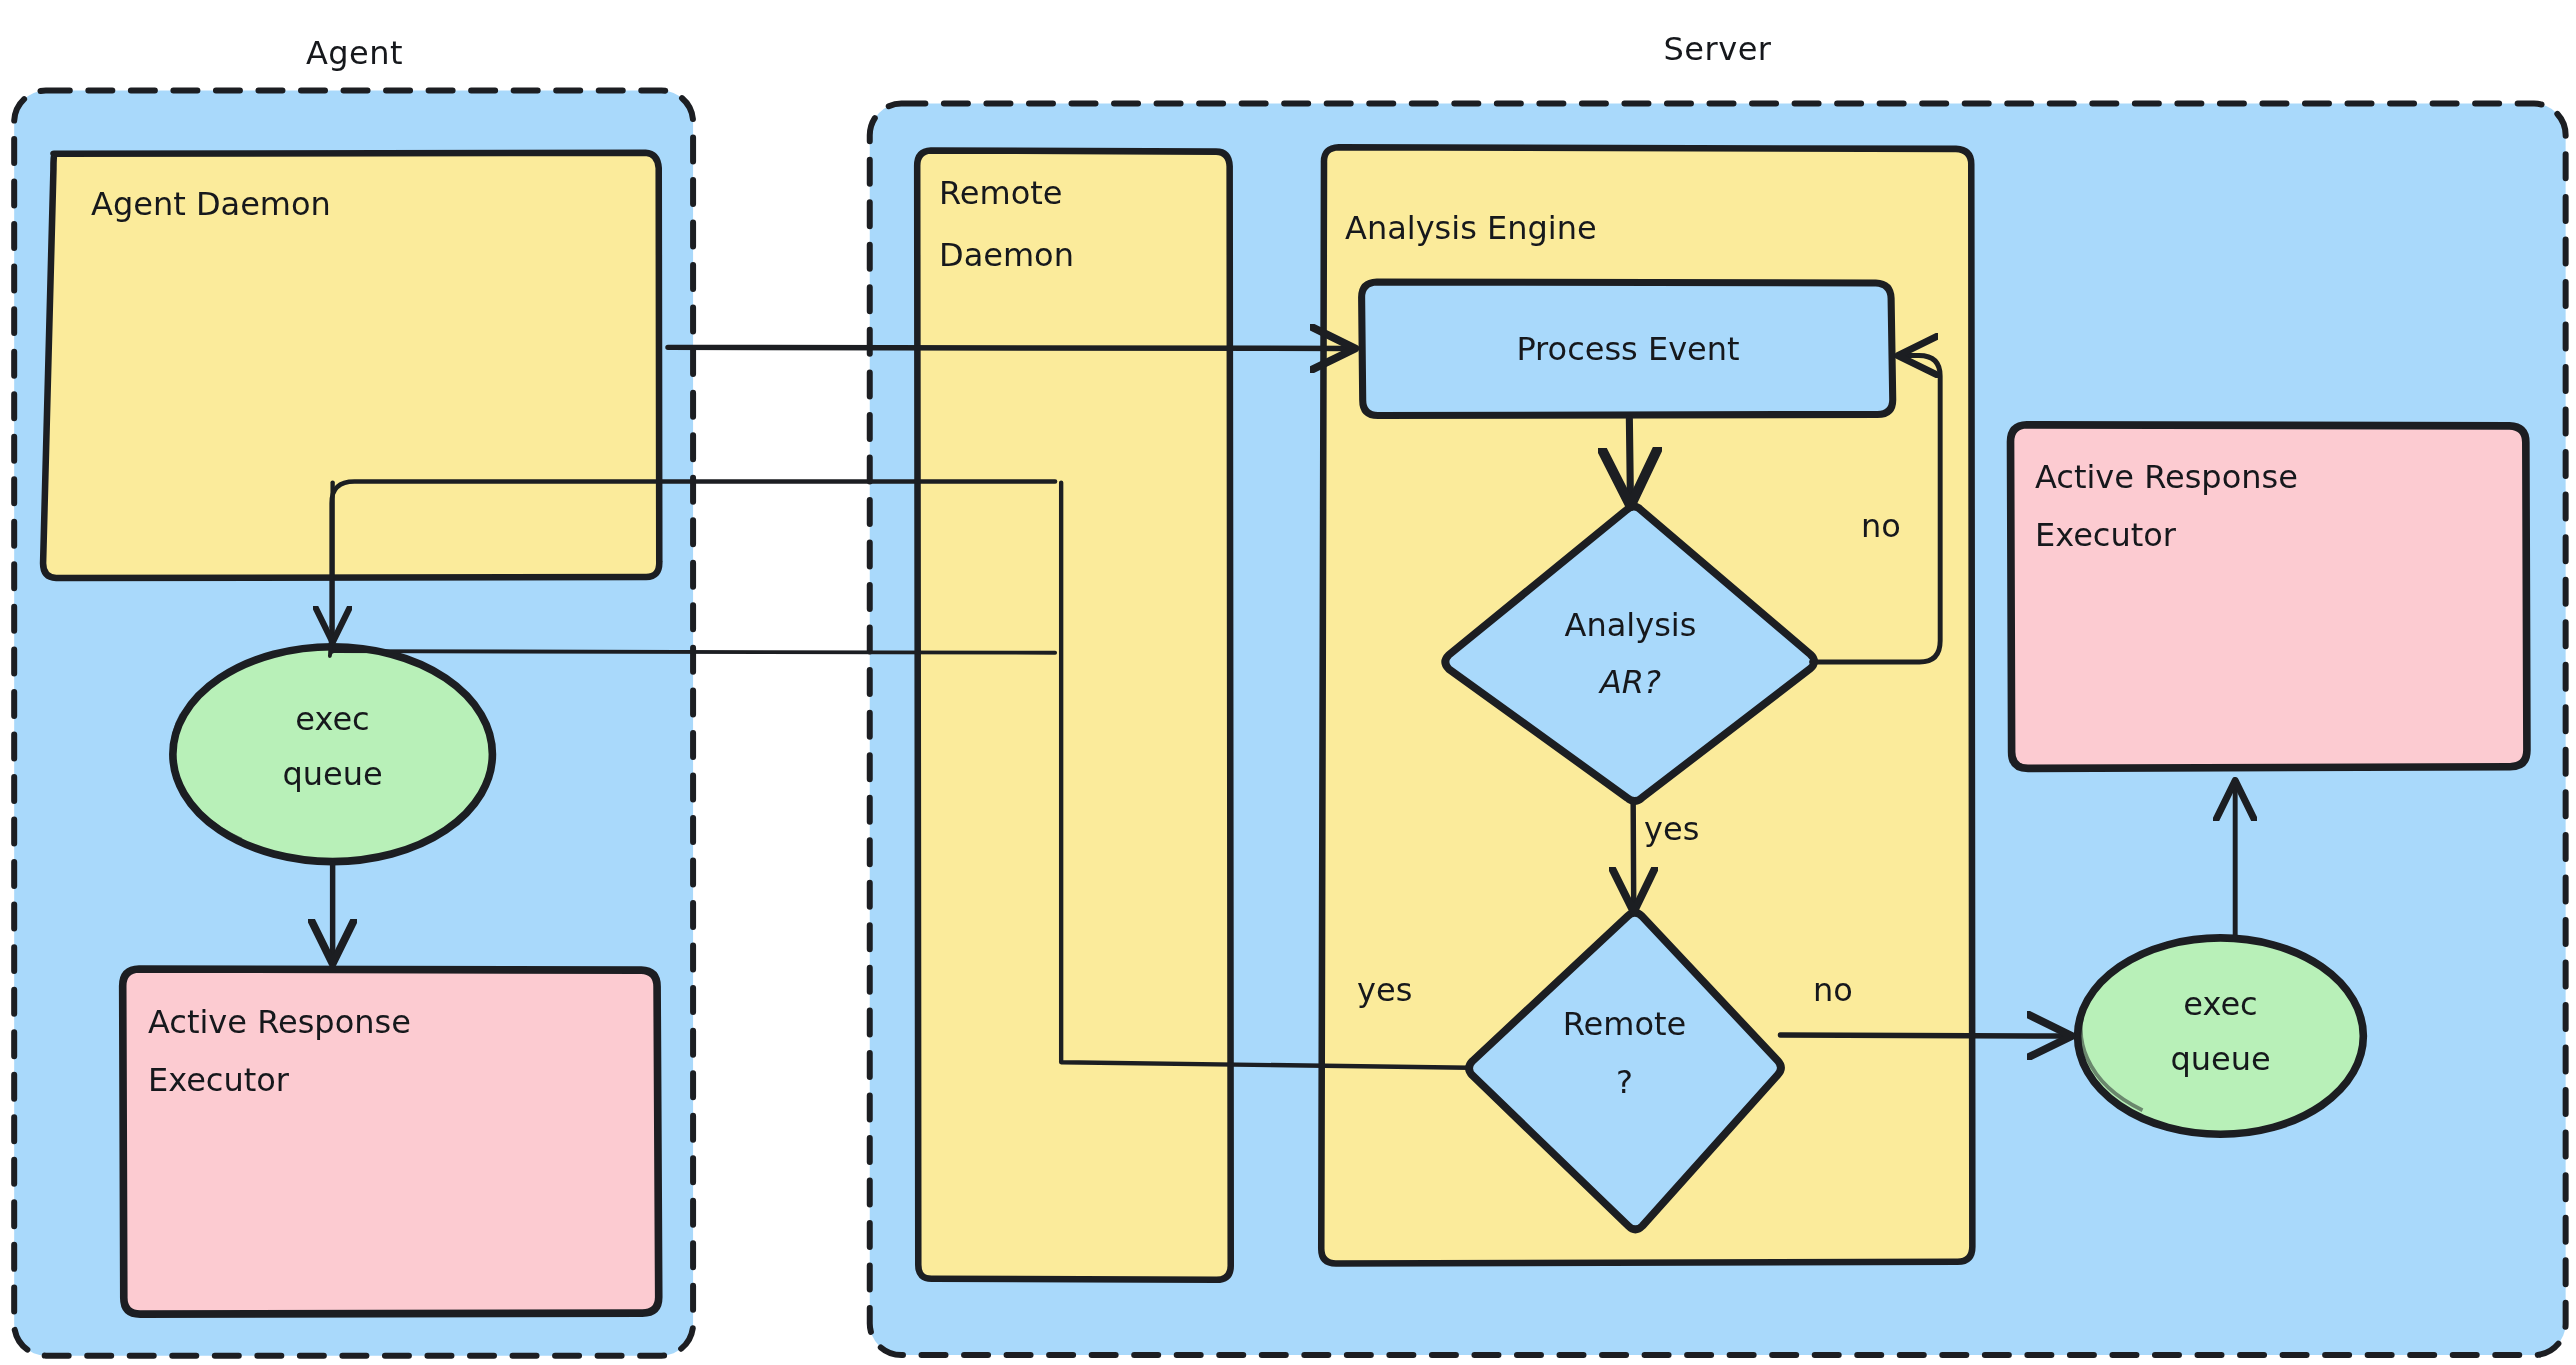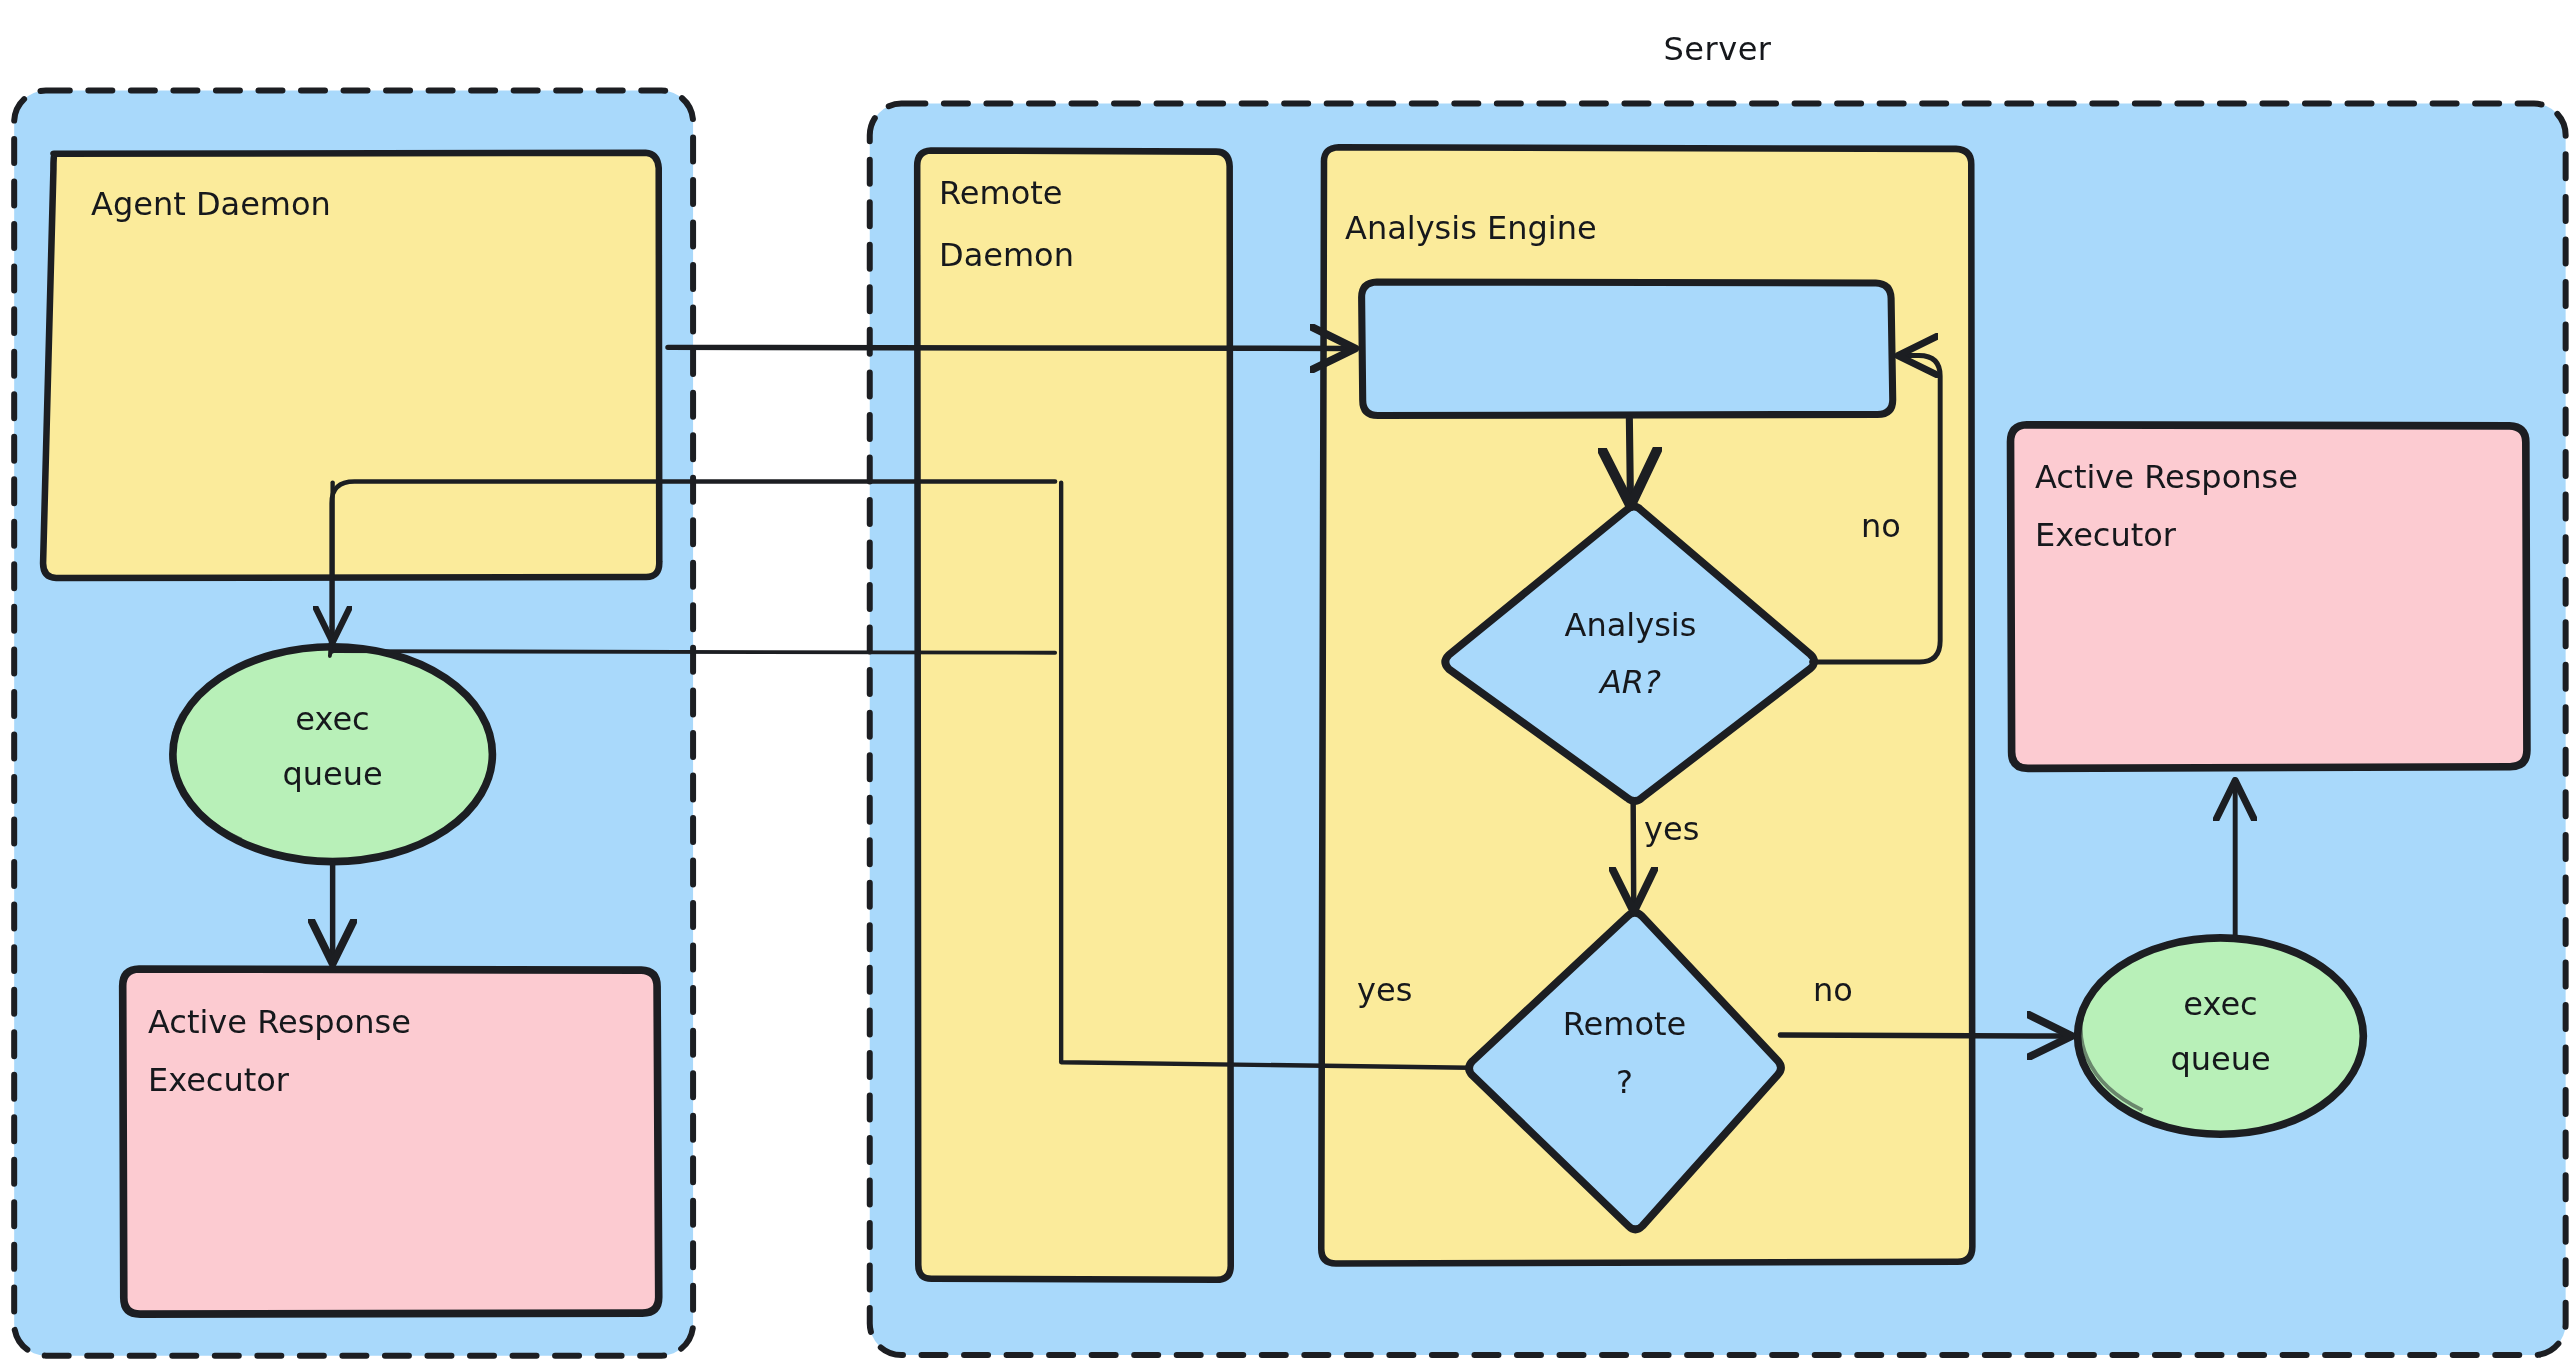--- a/index.html
+++ b/index.html
@@ -94,36 +94,38 @@
       <path d="M 2995 1472 L 2996 1665" stroke-width="10" marker-end="url(#arrow)"></path>
 
       <path d="M 2695 1958 L 1946 1948 L 1946 885" stroke-width="8"></path>
 
       <path d="M 3265 1898 L 3792 1900" stroke-width="10" marker-end="url(#arrow)"></path>
 
       <path d="M 4099 1720 L 4099 1438" stroke-width="9" marker-end="url(#arrow)"></path>
     </g>
   </svg>
 
+  <div class="lbl zone-title" style="left:0;top:34px;width:709px;text-align:center;">Agent</div>
 
   <div class="lbl zone-title" style="left:1554px;top:18.5px;width:327px;text-align:center;margin-top:11px;">Server</div>
 
   <div class="lbl node-title" style="left:76px;top:185px;margin-left:15px;">Agent Daemon</div>
 
   <div class="lbl node-title" style="left:939px;top:174px;">Remote</div>
   <div class="lbl node-title" style="left:939px;top:236px;">Daemon</div>
 
   <div class="lbl node-title" style="left:1345px;top:177px;margin-top:32px;">Analysis Engine</div>
 
   <div class="lbl node-ctr" style="left:169px;top:700px;width:327px;">exec</div>
   <div class="lbl node-ctr" style="left:169px;top:755px;width:327px;">queue</div>
 
   <div class="lbl node-title" style="left:148px;top:1003px;">Active Response</div>
   <div class="lbl node-title" style="left:148px;top:1061px;">Executor</div>
 
+  <div class="lbl node-ctr" style="left:1363px;top:330px;width:530px;">Process Event</div>
 
   <div class="lbl node-ctr" style="left:1467px;top:606px;width:327px;">Analysis</div>
   <div class="lbl node-ctr" style="left:1467px;top:663px;width:327px;font-style:italic;">AR?</div>
 
   <div class="lbl node-ctr" style="left:1461px;top:1005px;width:327px;">Remote</div>
   <div class="lbl node-ctr" style="left:1461px;top:1063px;width:327px;">?</div>
 
   <div class="lbl node-ctr" style="left:2057px;top:985px;width:327px;">exec</div>
   <div class="lbl node-ctr" style="left:2057px;top:1040px;width:327px;">queue</div>
 

